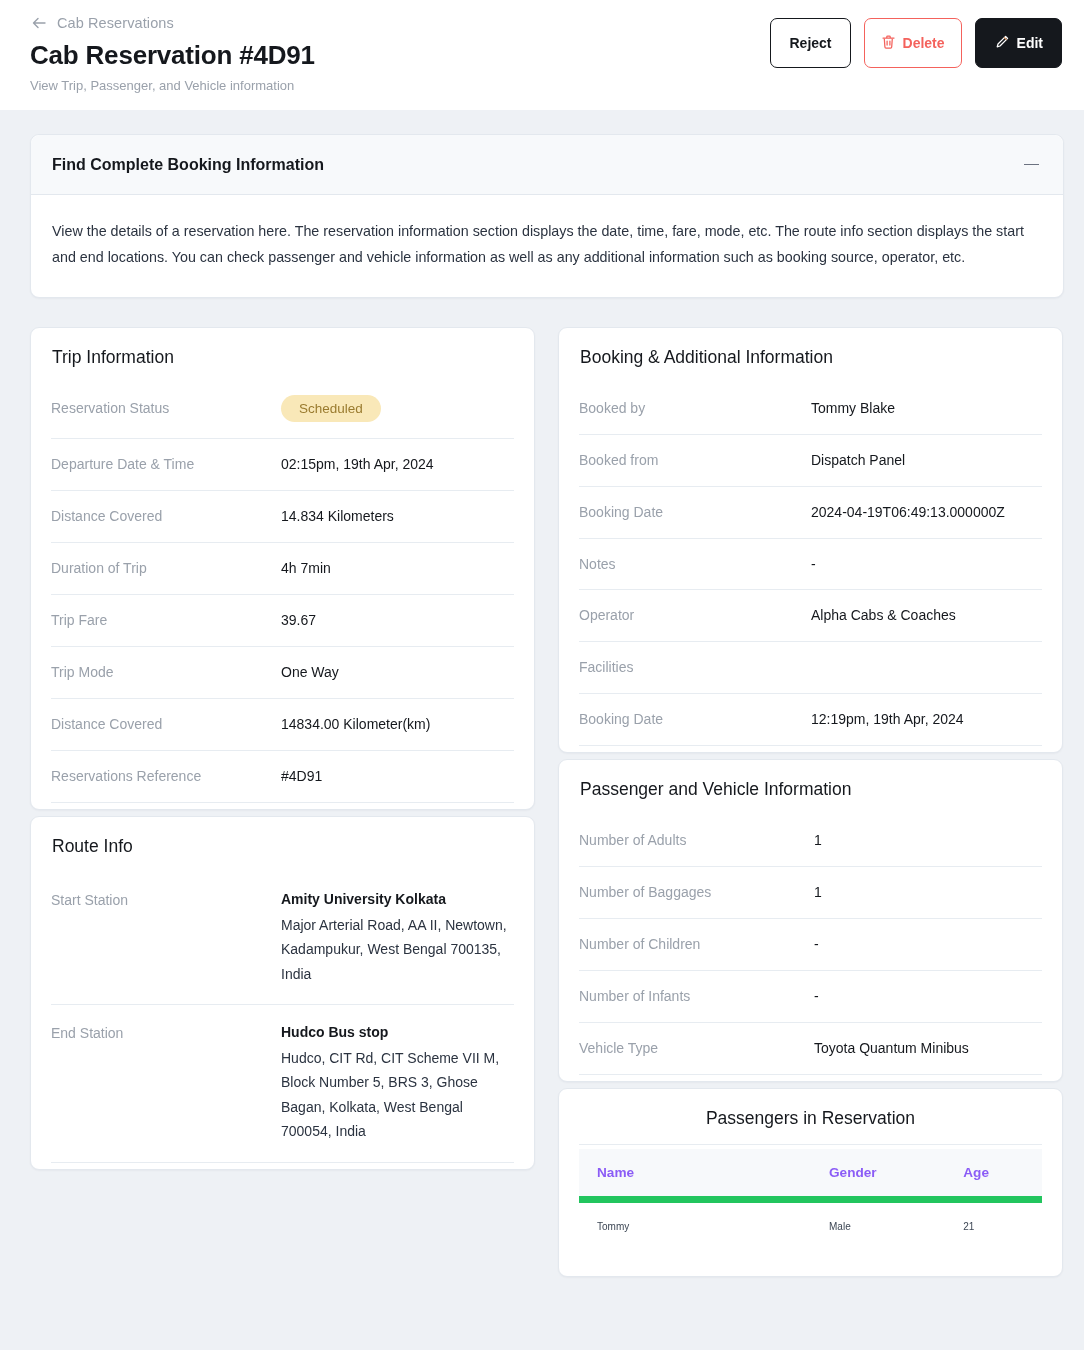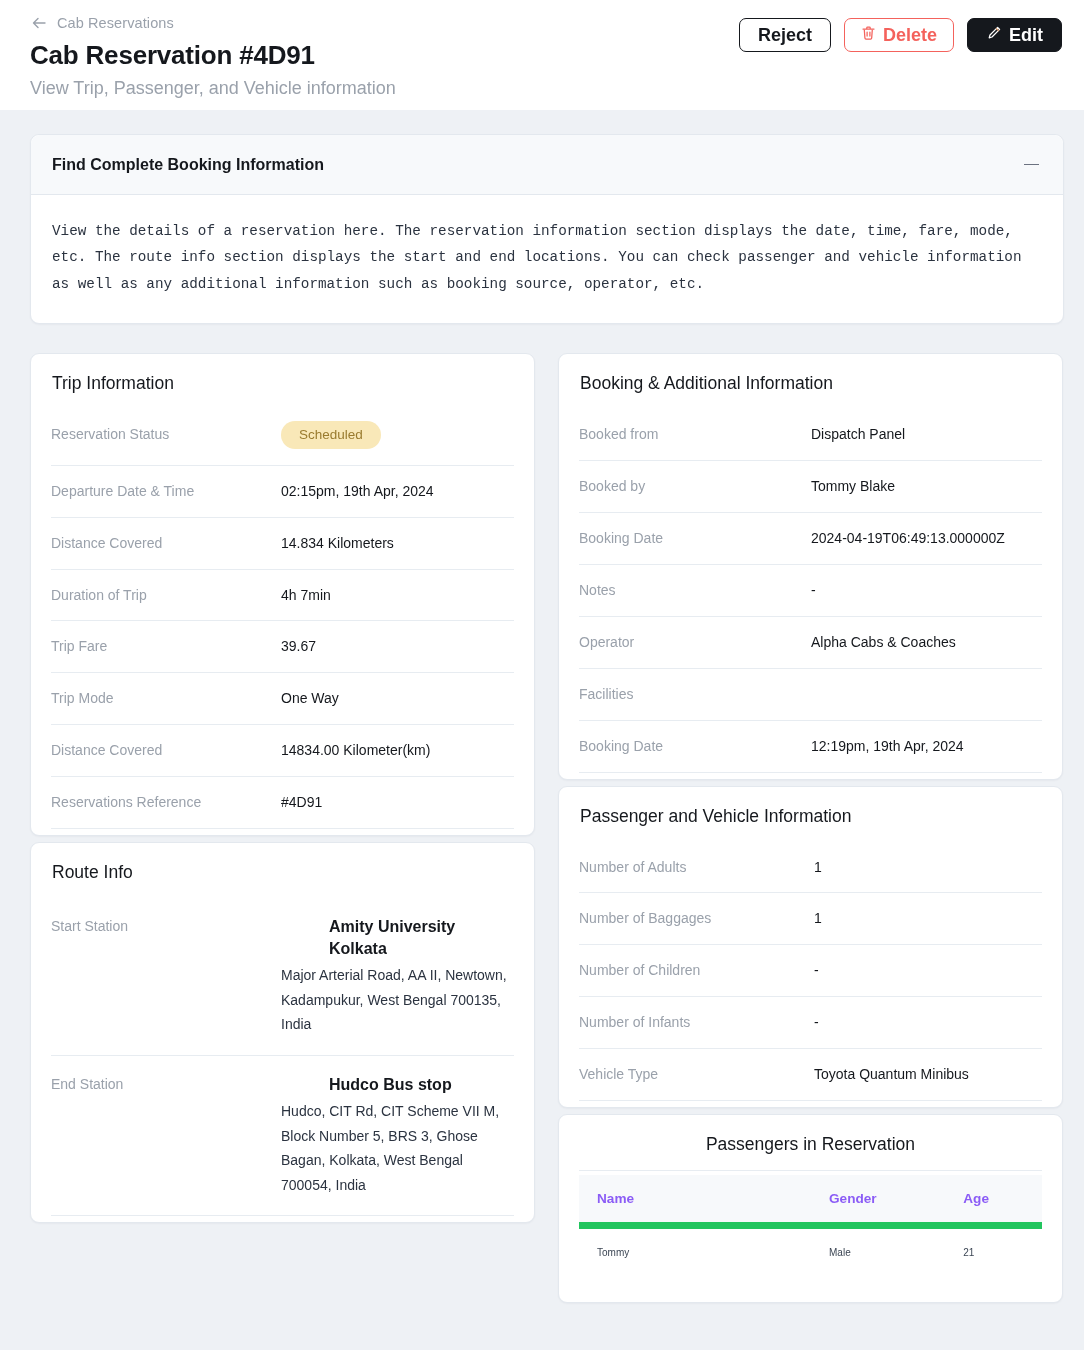--- a/index.html
+++ b/index.html
@@ -39,40 +39,40 @@
     letter-spacing: .1px;
   }
   .page-title {
     font-size: 26px;
     font-weight: bold;
     color: #15181d;
     margin-top: 6px;
     letter-spacing: -0.2px;
   }
   .page-subtitle {
-    font-size: 18px;
+    font-size: 13px;
     color: #9aa1ab;
     margin-top: 7px;
   }
   .actions {
     position: absolute;
     top: 18px;
     right: 22px;
     display: flex;
     gap: 13px;
     align-items: center;
   }
   .btn {
-    height: 34px;
+    height: 50px;
     border-radius: 7px;
     display: inline-flex;
     align-items: center;
     justify-content: center;
     gap: 7px;
-    font-size: 18px;
+    font-size: 14px;
     font-weight: bold;
     cursor: pointer;
     padding: 0 18px;
     background: #fff;
     white-space: nowrap;
   }
   .btn-reject { border: 1.4px solid #15181d; color: #15181d; }
   .btn-delete { border: 1.4px solid #f4625c; color: #f4625c; padding: 0 16px; }
   .btn-edit   { border: 1.4px solid #15181d; background: #15181d; color: #ffffff; padding: 0 18px; }
 
@@ -114,21 +114,20 @@
     display: block;
     width: 15px;
     height: 1.6px;
     background: #6b7280;
   }
   .banner-body {
     padding: 23px 28px 26px 21px;
     font-size: 14.3px;
     line-height: 1.85;
     color: #2b3340;
-    font-family: Liberation Mono, monospace;
   }
 
   
   .columns { display: flex; gap: 23px; align-items: flex-start; }
   .col { width: 505px; display: flex; flex-direction: column; gap: 6px; }
 
   .card-title {
     font-size: 17.5px;
     color: #15181d;
     padding: 19px 22px 15px 21px;
@@ -168,21 +167,21 @@
     display: inline-block;
     background: #f9e8b8;
     color: #9a7b2f;
     font-size: 13.5px;
     padding: 7px 18px;
     border-radius: 16px;
     line-height: 1;
     margin-top: -4px;
   }
 
-  .station-name { font-weight: bold; font-size: 16px; color: #15181d; margin-left: 48px; }
+  .station-name { font-weight: bold; font-size: 14px; color: #15181d; }
   .station-addr { font-size: 14px; color: #2b3340; line-height: 1.75; margin-top: 4px; }
   .route-row { padding: 18px 0 18px 0; }
   .route-row .row-label { padding-top: 1px; }
 
   
   .table-wrap { padding: 4px 20px 26px 20px; }
   table { width: 100%; border-collapse: collapse; }
   thead tr { background: #f7f9fb; }
   th {
     text-align: left;
@@ -325,26 +324,26 @@
       </div>
 
     </div>
 
     <div class="col col-right">
 
       <div class="card">
         <div class="card-title">Booking &amp; Additional Information</div>
         <div class="rows">
           <div class="row">
+            <div class="row-label">Booked by</div>
+            <div class="row-value">Tommy Blake</div>
+          </div>
+          <div class="row">
             <div class="row-label">Booked from</div>
             <div class="row-value">Dispatch Panel</div>
-          </div>
-          <div class="row">
-            <div class="row-label">Booked by</div>
-            <div class="row-value">Tommy Blake</div>
           </div>
           <div class="row">
             <div class="row-label">Booking Date</div>
             <div class="row-value">2024-04-19T06:49:13.000000Z</div>
           </div>
           <div class="row">
             <div class="row-label">Notes</div>
             <div class="row-value">-</div>
           </div>
           <div class="row">

